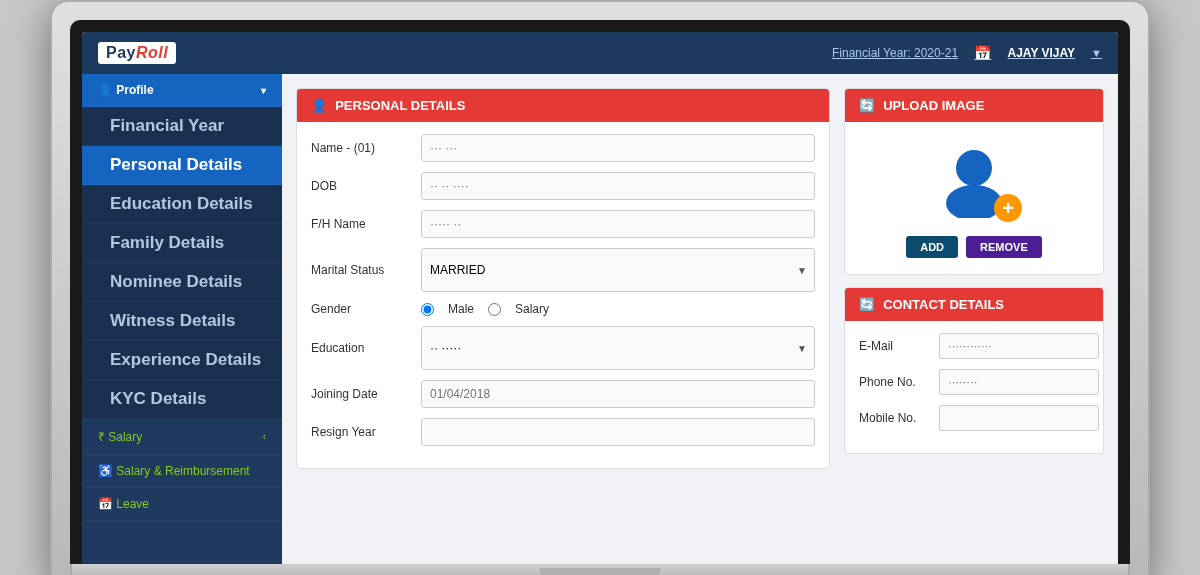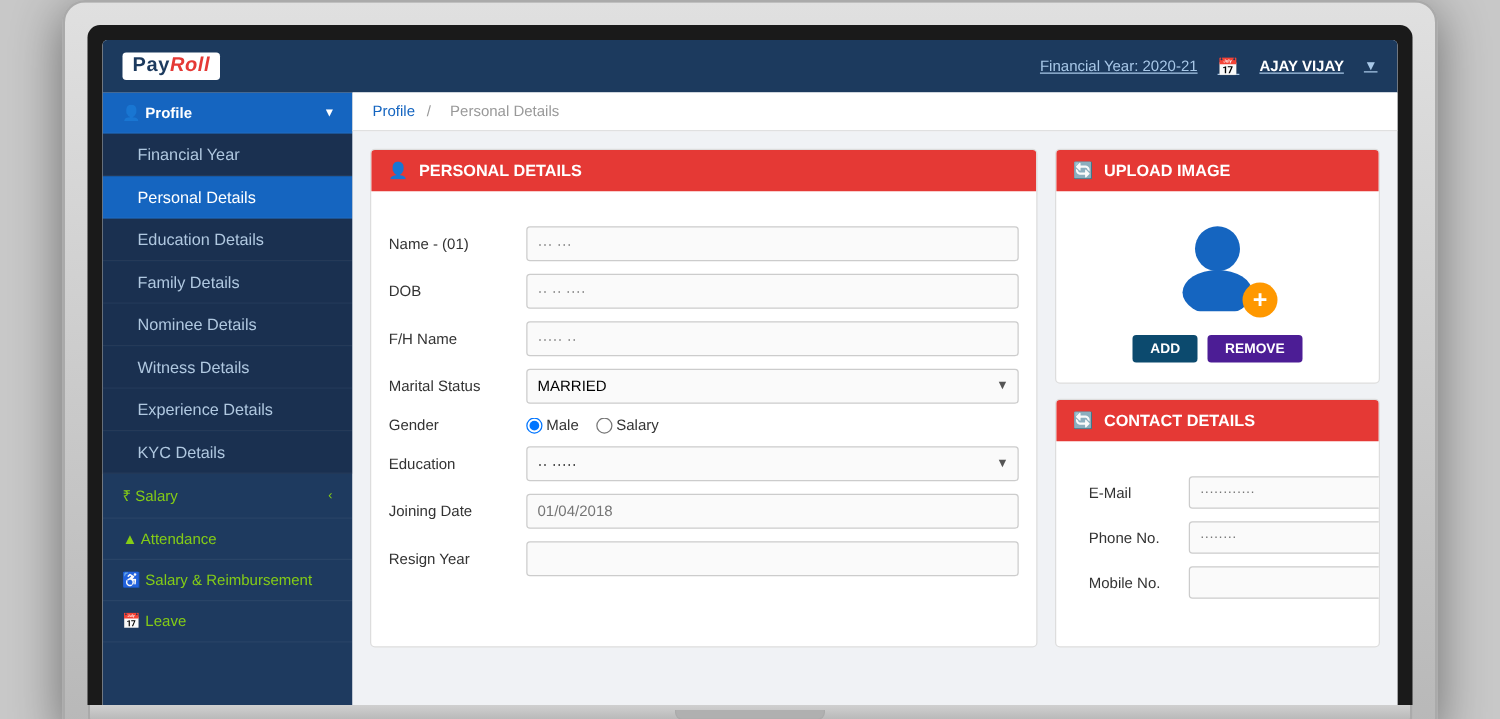--- a/index.html
+++ b/index.html
@@ -95,22 +95,23 @@
 
     .sidebar-item.active-parent {
       background: #1565c0;
       color: #fff;
       font-weight: bold;
     }
 
     .sidebar-item.sub {
       padding-left: 28px;
       background: #1a3050;
-      font-size: 13px;
+      font-size: 17px;
       color: #b0c8e0;
+      font-weight: bold;
     }
 
     .sidebar-item.sub.active {
       background: #1565c0;
       color: #fff;
     }
     .chevron { font-size: 10px; }
 
     
     .content-area {
@@ -160,21 +161,21 @@
       color: #fff;
       padding: 9px 14px;
       font-size: 13px;
       font-weight: bold;
       display: flex;
       align-items: center;
       gap: 8px;
     }
 
     .panel-body {
-      padding: 28px 14px;
+      padding: 12px 14px;
     }
 
     .form-row {
       display: flex;
       align-items: center;
       margin-bottom: 10px;
     }
 
     .form-label {
       width: 110px;
@@ -195,21 +196,21 @@
       background: #fafafa;
     }
 
     .select-wrapper {
       flex: 1;
       position: relative;
     }
 
     .select-wrapper select {
       width: 100%;
-      height: 28px;
+      height: 44px;
       border: 1px solid #ccc;
       border-radius: 3px;
       padding: 0 8px;
       font-size: 12px;
       background: #fafafa;
       appearance: none;
     }
 
     .select-arrow {
       position: absolute;
@@ -225,21 +226,21 @@
       display: flex;
       align-items: center;
       gap: 14px;
       font-size: 12px;
       color: #333;
     }
 
     .radio-group label {
       display: flex;
       align-items: flex-end;
-      gap: 3px;
+      gap: 14px;
       cursor: pointer;
     }
 
     
     .upload-panel-body {
       padding: 16px;
       display: flex;
       flex-direction: column;
       align-items: center;
     }
@@ -295,21 +296,20 @@
 
     
     .contact-panel {
       margin-top: 12px;
     }
 
     .contact-row {
       display: flex;
       align-items: center;
       margin-bottom: 10px;
-      margin-left: 12px;
     }
 
     .contact-label {
       width: 80px;
       flex-shrink: 0;
       font-size: 12px;
       color: #333;
       font-weight: 500;
     }
 
@@ -394,37 +394,29 @@
               <span>Experience Details</span>
             </div>
             <div class="sidebar-item sub">
               <span>KYC Details</span>
             </div>
             <div class="sidebar-item">
               <span>₹ <span>Salary</span></span>
               <span class="chevron">‹</span>
             </div>
             <div class="sidebar-item">
-              <span>▲ <span>Attendance</span></span>
-            </div>
-            <div class="sidebar-item">
               <span>♿ <span>Salary &amp; Reimbursement</span></span>
             </div>
             <div class="sidebar-item">
               <span>📅 <span>Leave</span></span>
             </div>
           </div>
 
           <div class="content-area">
 
-            <div class="breadcrumb">
-              <a>Profile</a>
-              <span>/</span>
-              <span>Personal Details</span>
-            </div>
 
             <div class="inner-content">
 
               <div class="panel panel-left">
                 <div class="panel-header">
                   <span>👤</span>
                   <span>PERSONAL DETAILS</span>
                 </div>
                 <div class="panel-body">
 

